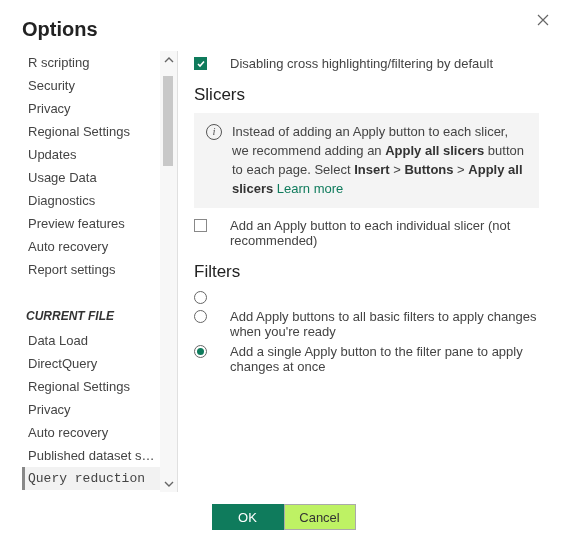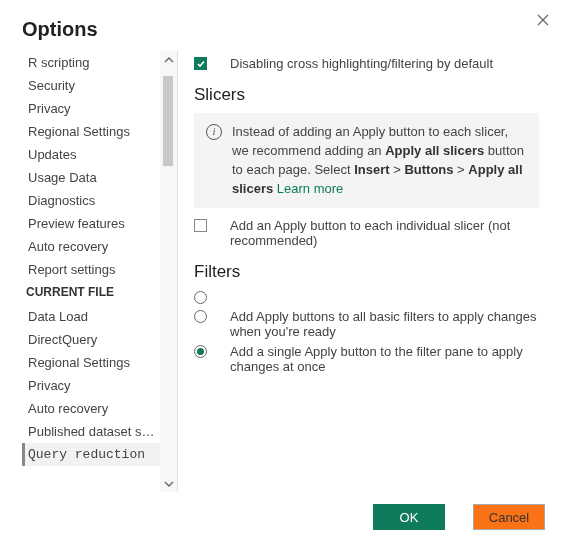--- a/index.html
+++ b/index.html
@@ -50,22 +50,23 @@
   }
   .sidebar {
     flex: 1;
     overflow: hidden;
     padding-right: 0px;
   }
   .sidebar-heading {
     font-size: 12px;
     font-weight: 600;
     color: #333;
-    margin: 4px 0 6px 4px;
+    margin: 28px 0 6px 4px;
     letter-spacing: 0;
+    font-style: italic;
   }
   .sidebar-item {
     padding: 4px 4px 4px 6px;
     font-size: 13px;
     color: #444;
     cursor: pointer;
     white-space: nowrap;
     overflow: hidden;
     text-overflow: ellipsis;
   }
@@ -177,34 +178,34 @@
     font-size: 11px;
     font-style: italic;
     font-family: Georgia, serif;
     color: #555;
     margin-top: 1px;
   }
   .infobox b { font-weight: 600; color: #333; margin-top: 36px; }
   .link { color: #0f7b5c; cursor: pointer; }
   .footer {
     display: flex;
-    justify-content: flex-end;
-    gap: 28px;
+    justify-content: center;
+    gap: 0;
     padding-top: 12px;
   }
   .btn {
     min-width: 72px;
     height: 26px;
     display: inline-flex;
     align-items: center;
     justify-content: center;
     font-size: 13px;
     cursor: pointer;
     border: 1px solid #aaa;
-    background: #f97316;
+    background: #bef264;
     color: #333;
   }
   .btn.primary {
     background: #0f7b5c;
     border-color: #0f7b5c;
     color: #fff;
   }
 </style>
 </head>
 <body>

